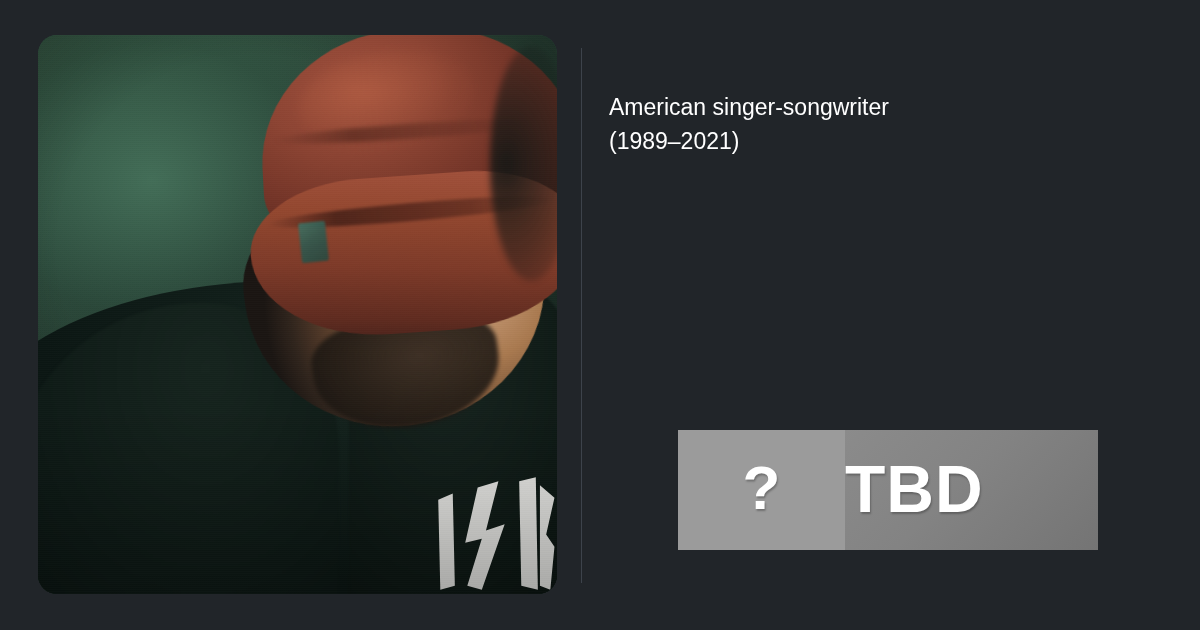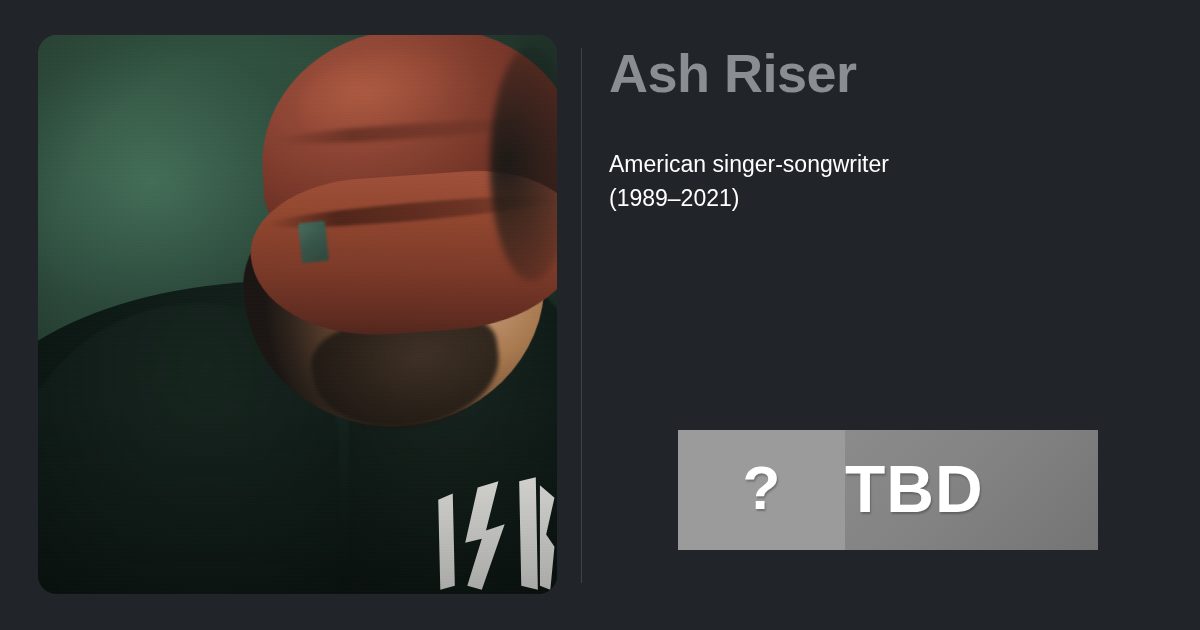--- a/index.html
+++ b/index.html
@@ -360,21 +360,20 @@
       </div>
 
       <div class="photo-bottom-shade"></div>
       <div class="photo-grain"></div>
     </div>
   </div>
 
   <div id="divider"></div>
 
   <div id="info">
-    <h1 id="title">Ash Riser</h1>
     <p id="subtitle">American singer-songwriter (1989–2021)</p>
   </div>
 
   <div id="badge">
     <div id="badge-left">
       <span id="badge-q">?</span>
     </div>
     <div id="badge-right">
       <span id="badge-tbd">TBD</span>
     </div>

